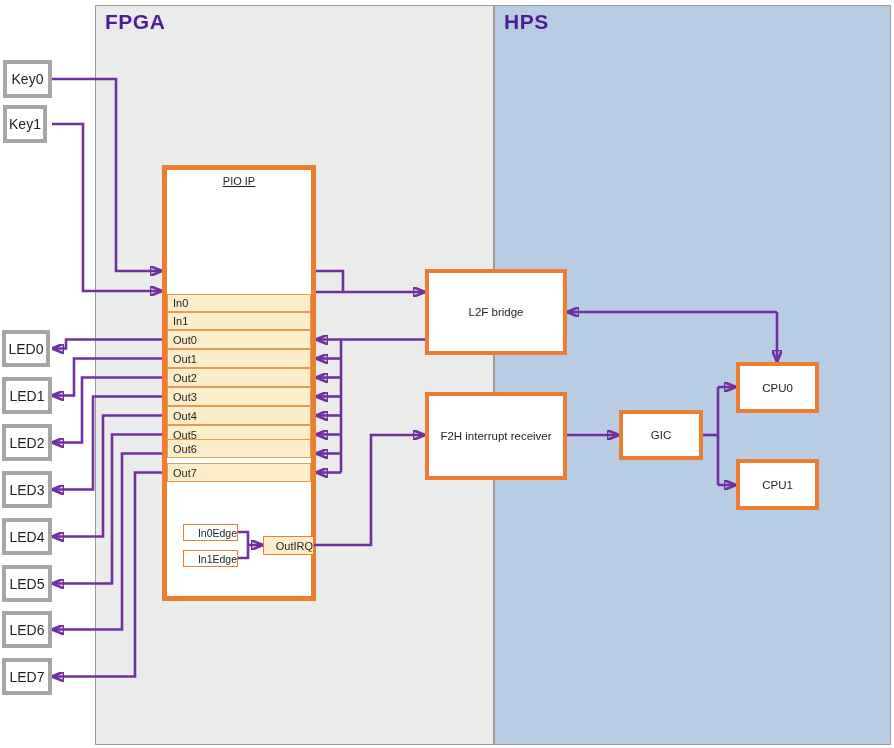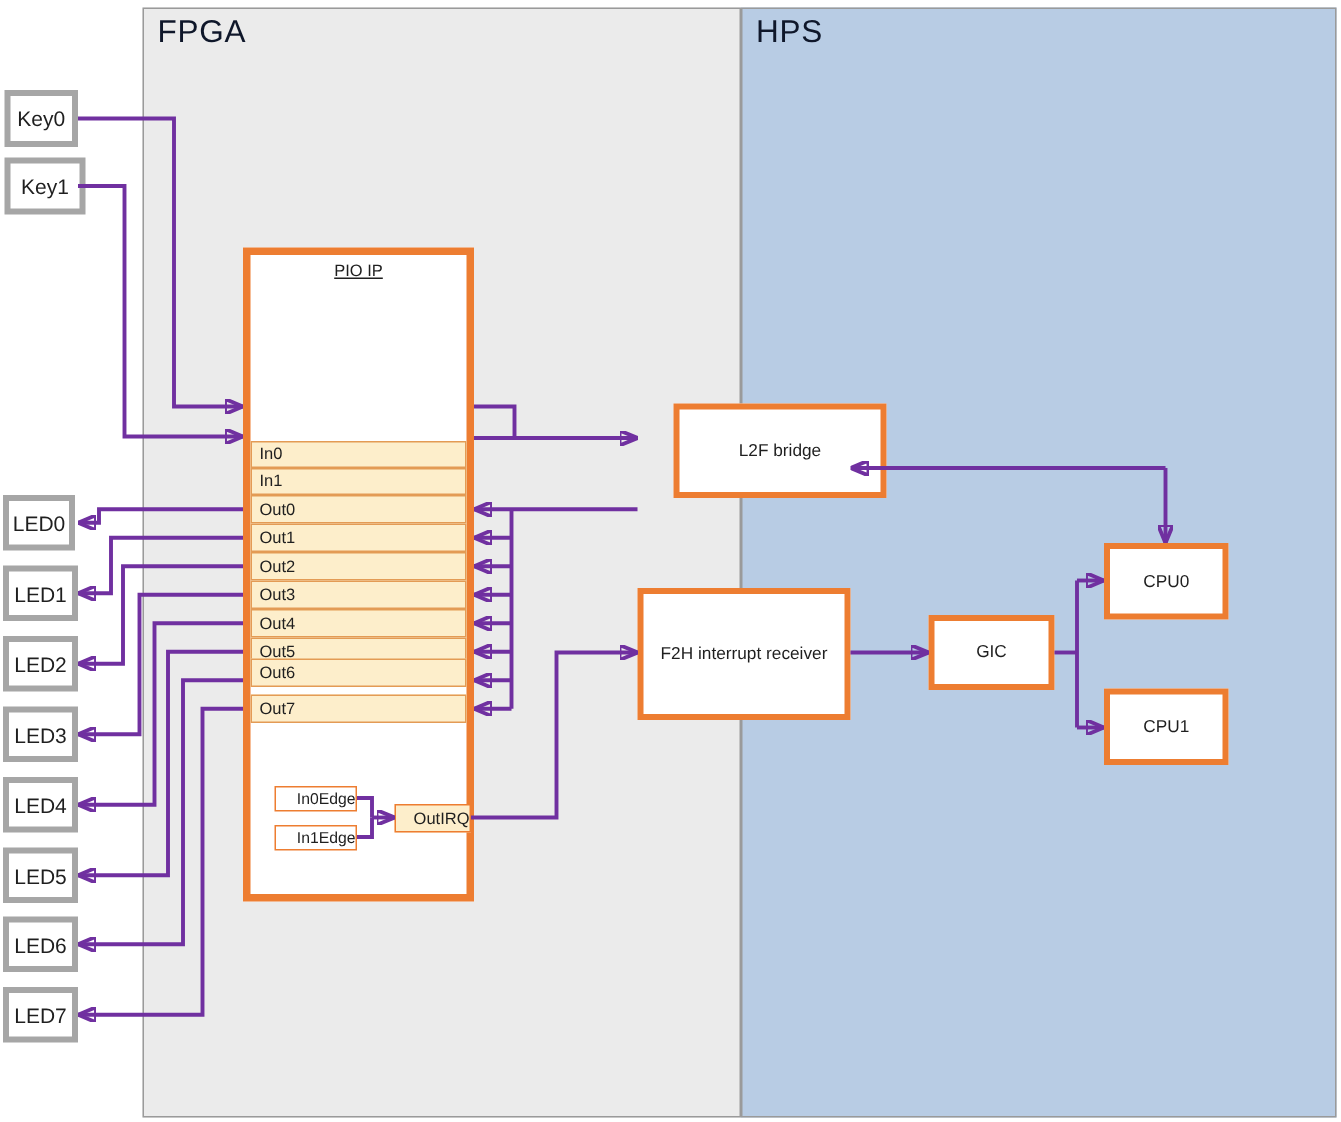--- a/index.html
+++ b/index.html
@@ -13,21 +13,21 @@
     --region_border:#9a9a9a;
     --text:#1f1f1f;
   }
   *{margin:0;padding:0;box-sizing:border-box;}
   body{font-family:"Liberation Sans","DejaVu Sans",sans-serif;background:#fff;}
   .canvas{position:relative;width:894px;height:748px;background:#fff;overflow:hidden;}
 
   .region{position:absolute;top:5px;height:740px;border:1px solid var(--region_border);}
   .region.fpga{left:95px;width:399px;background:var(--fpga_fill);}
   .region.hps{left:494px;width:397px;background:var(--hps_fill);}
-  .region-title{position:absolute;left:9px;top:4px;font-size:21px;font-weight:normal;color:#0f172a;letter-spacing:0.5px;}
+  .region-title{position:absolute;left:9px;top:4px;font-size:21px;font-weight:bold;color:#4c1d95;letter-spacing:0.5px;}
 
   .node{position:absolute;display:flex;align-items:center;justify-content:center;
         background:#fff;border:4px solid var(--node_border);font-size:14px;color:var(--text);z-index:2;}
 
   .block{position:absolute;display:flex;align-items:center;justify-content:center;
          background:#fff;border:4px solid var(--block_border);font-size:11.5px;color:var(--text);z-index:2;text-align:center;}
 
   .pio{position:absolute;left:162px;top:165px;width:154px;height:436px;
        background:#fff;border:5px solid var(--block_border);z-index:2;}
   .pio-title{position:absolute;top:5px;left:0;right:0;text-align:center;font-size:11px;color:var(--text);text-decoration:underline;}
@@ -51,21 +51,21 @@
   <div class="region fpga">
     <div class="region-title">FPGA</div>
   </div>
   <div class="region hps">
     <div class="region-title">HPS</div>
   </div>
 
   <div class="node" style="left:3px;top:60px;width:49px;height:38px">
     <span>Key0</span>
   </div>
-  <div class="node" style="left:3px;top:105px;width:54px;height:38px">
+  <div class="node" style="left:3px;top:105px;width:44px;height:38px">
     <span>Key1</span>
   </div>
 
   <div class="node" style="left:2px;top:330px;width:48px;height:37px">
     <span>LED0</span>
   </div>
   <div class="node" style="left:2px;top:377px;width:50px;height:37px">
     <span>LED1</span>
   </div>
   <div class="node" style="left:2px;top:424px;width:50px;height:37px">
@@ -106,21 +106,21 @@
       <span>In0Edge</span>
     </div>
     <div class="minibox" style="left:16px;top:380px;width:55px;height:17px">
       <span>In1Edge</span>
     </div>
     <div class="minibox irq" style="left:96px;top:366px;width:51px;height:19px">
       <span>OutIRQ</span>
     </div>
   </div>
 
-  <div class="block" style="left:449px;top:269px;width:142px;height:63px">
+  <div class="block" style="left:425px;top:269px;width:142px;height:86px">
     <span>L2F bridge</span>
   </div>
   <div class="block" style="left:425px;top:392px;width:142px;height:88px">
     <span>F2H interrupt receiver</span>
   </div>
   <div class="block" style="left:619px;top:410px;width:84px;height:50px">
     <span>GIC</span>
   </div>
   <div class="block" style="left:736px;top:362px;width:83px;height:51px">
     <span>CPU0</span>

